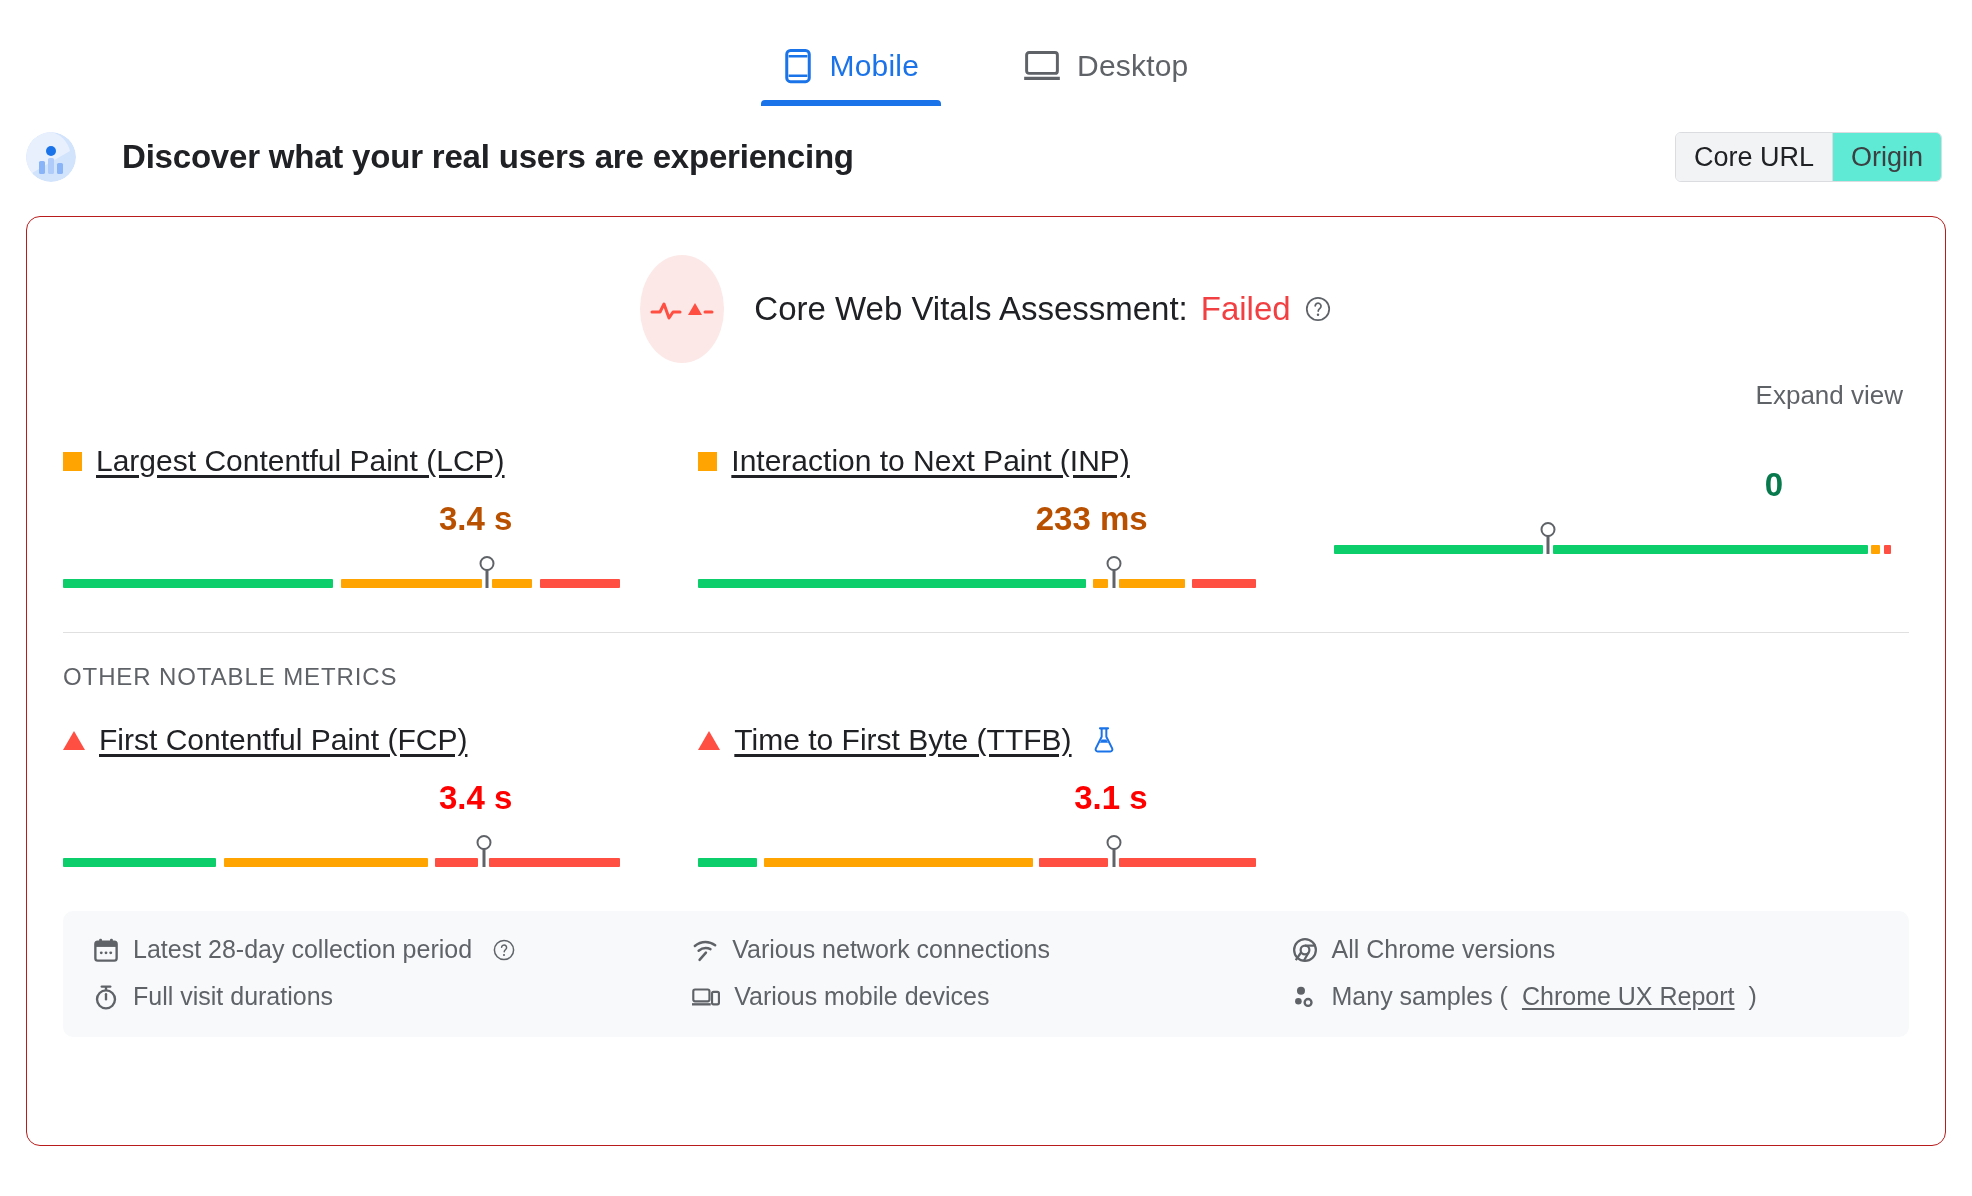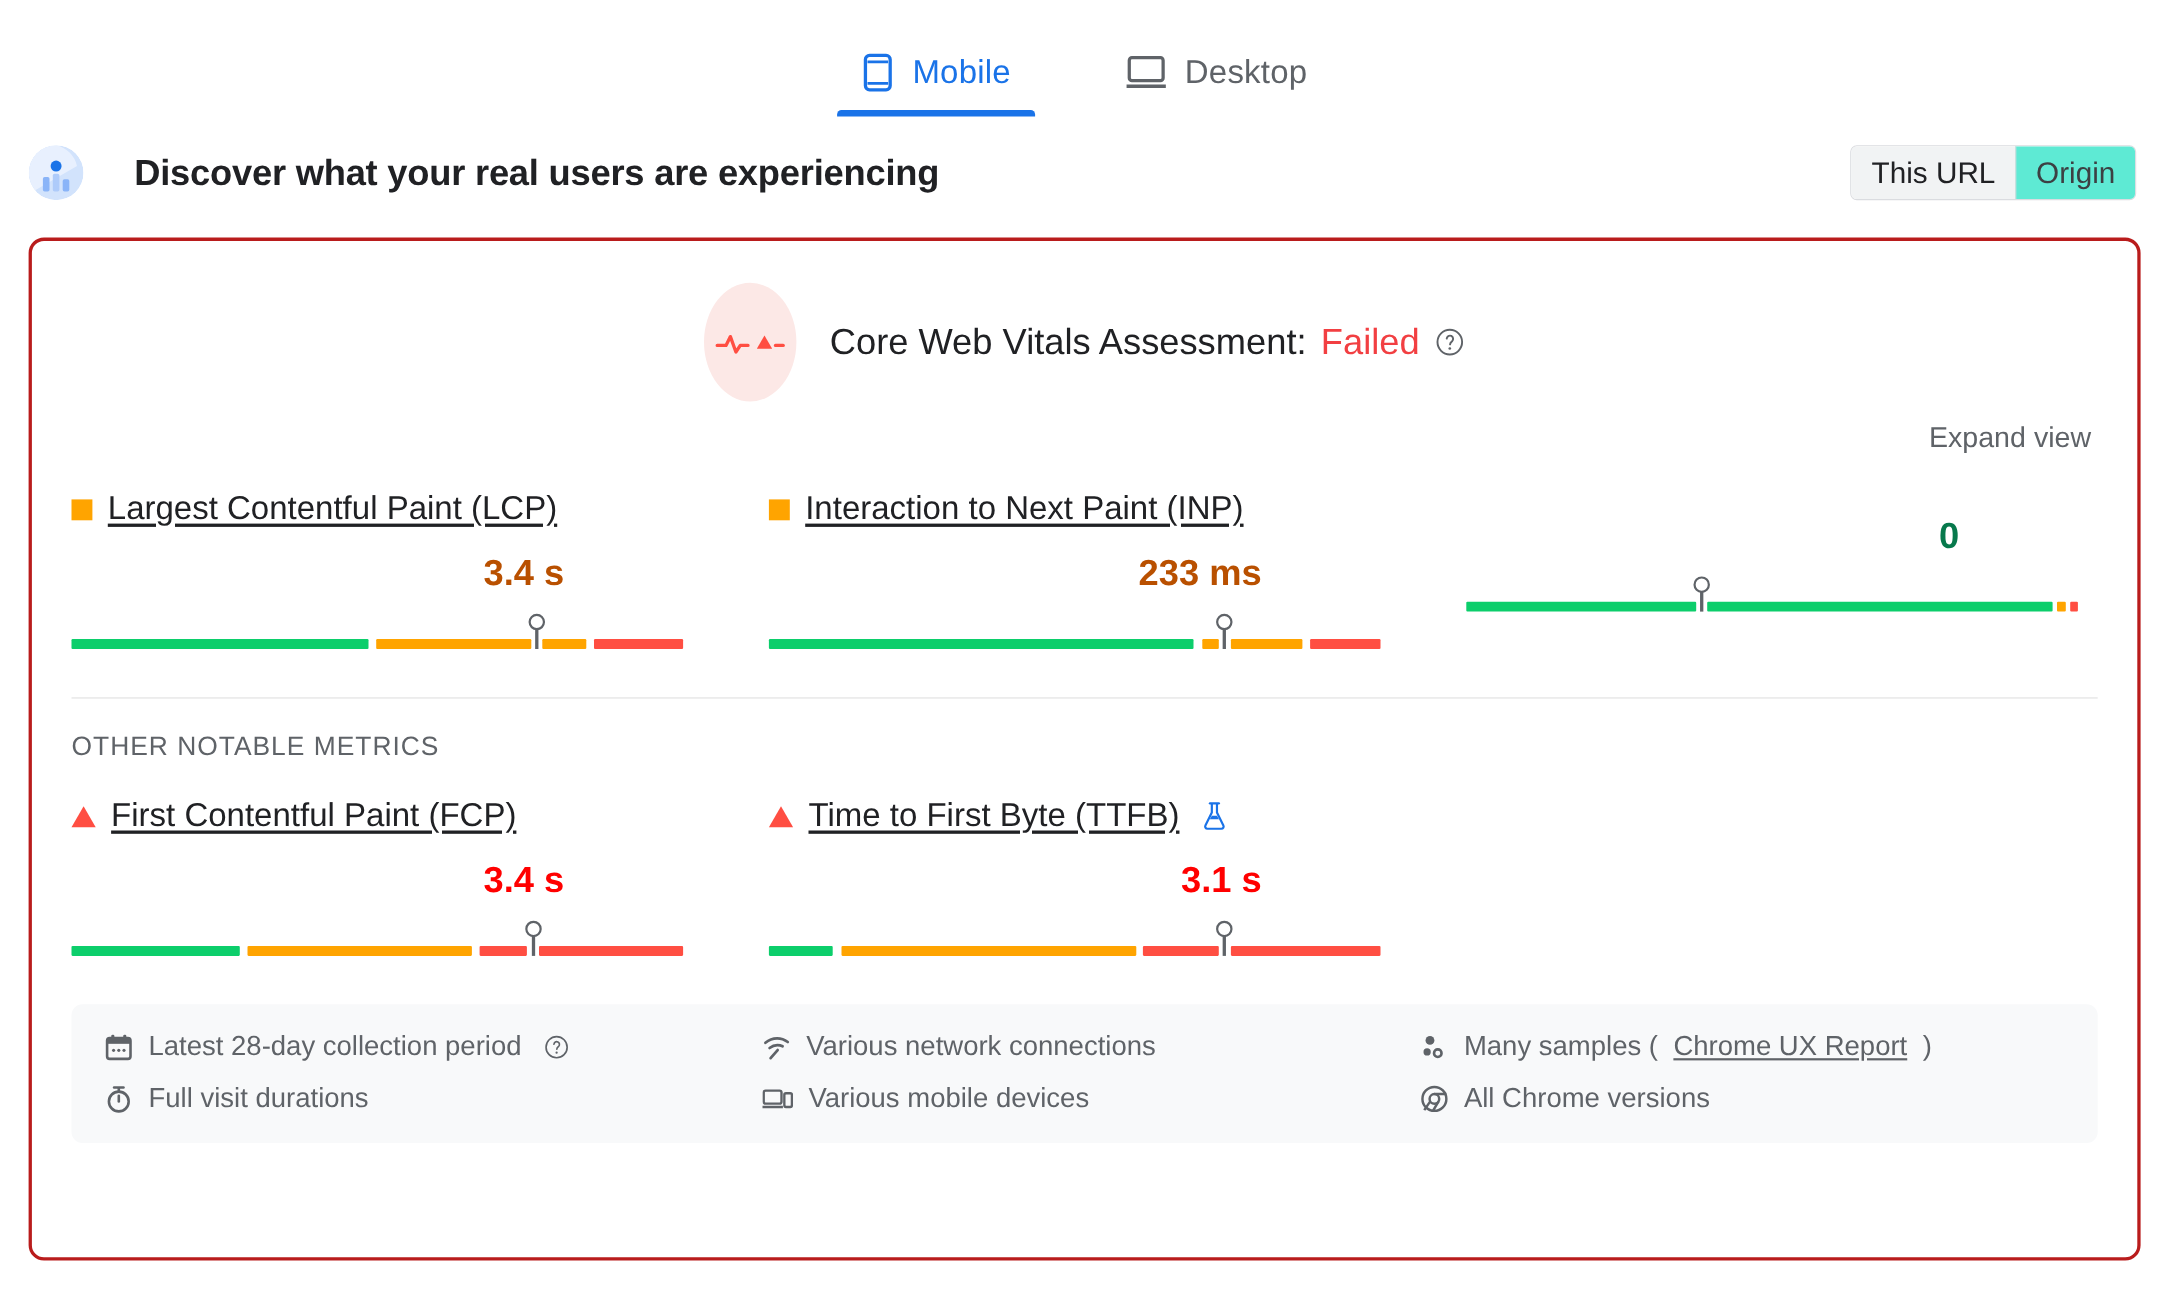--- a/index.html
+++ b/index.html
@@ -96,21 +96,21 @@
   .toggle-btn.selected {
     background: #f1f3f4;
     color: #202124;
   }
   .toggle-btn + .toggle-btn { border-left: 1px solid #dadce0; }
 
   
   .card {
     position: relative;
     margin: 18px 26px 0 26px;
-    border: 3px solid #b91c1c;
+    border: 1px solid #b91c1c;
     border-radius: 14px;
     background: #ffffff;
     padding: 0 0 22px 0;
     min-height: 930px;
   }
 
   .cwv-head {
     display: flex;
     align-items: center;
     justify-content: center;
@@ -302,21 +302,21 @@
         <path d="M25 0a25 25 0 00-19 41l38-22A25 25 0 0025 0z" fill="#e8f0fe"></path>
         <circle cx="25" cy="19" r="5" fill="#1a73e8"></circle>
         <rect x="13" y="29" width="6" height="13" rx="1.6" fill="#8ab4f8"></rect>
         <rect x="22" y="26" width="6" height="16" rx="1.6" fill="#aecbfa"></rect>
         <rect x="31" y="31" width="6" height="11" rx="1.6" fill="#8ab4f8"></rect>
       </svg>
     </span>
     <span class="section-title">Discover what your real users are experiencing</span>
     <span class="spacer"></span>
     <div class="toggle-group">
-      <button class="toggle-btn selected">This URL</button>
+      <button class="toggle-btn selected">Core URL</button>
       <button class="toggle-btn">Origin</button>
     </div>
   </div>
 
   <div class="card">
 
     <div class="cwv-head">
       <span class="cwv-badge">
         <svg width="64" height="26" viewBox="0 0 64 26">
           <path d="M2 16 h8 l4 -8 l5 14 l4 -6 h7" stroke="#ff4e42" stroke-width="3" fill="none" stroke-linecap="round" stroke-linejoin="round"></path>
@@ -512,40 +512,40 @@
             </span>
         <span>Various mobile devices</span>
 
       </div>
   </div>
   <div class="fcol">
 
       <div class="frow">
         <span class="ficon">
               <svg width="26" height="26" viewBox="0 0 22 22" fill="none">
-      <circle cx="7.6" cy="5.8" r="3.4" fill="#5f6368"></circle>
-      <circle cx="5.4" cy="14.6" r="2.8" fill="#5f6368"></circle>
-      <circle cx="13.6" cy="15.6" r="2.9" stroke="#5f6368" stroke-width="2"></circle>
-    </svg>
-            </span>
-        <span>Many samples (</span>
-        <span class="flink">Chrome UX Report</span>
-            <span>)</span>
-
-      </div>
-      <div class="frow">
-        <span class="ficon">
-              <svg width="26" height="26" viewBox="0 0 22 22" fill="none">
       <circle cx="11" cy="11" r="9.2" stroke="#5f6368" stroke-width="1.9"></circle>
       <circle cx="11" cy="11" r="3.7" stroke="#5f6368" stroke-width="1.9"></circle>
       <line x1="11" y1="7.3" x2="20.2" y2="7.3" stroke="#5f6368" stroke-width="1.9"></line>
       <line x1="7.8" y1="12.9" x2="3.2" y2="19.6" stroke="#5f6368" stroke-width="1.9"></line>
       <line x1="14.2" y1="12.9" x2="10" y2="20.1" stroke="#5f6368" stroke-width="1.9"></line>
     </svg>
             </span>
         <span>All Chrome versions</span>
 
       </div>
+      <div class="frow">
+        <span class="ficon">
+              <svg width="26" height="26" viewBox="0 0 22 22" fill="none">
+      <circle cx="7.6" cy="5.8" r="3.4" fill="#5f6368"></circle>
+      <circle cx="5.4" cy="14.6" r="2.8" fill="#5f6368"></circle>
+      <circle cx="13.6" cy="15.6" r="2.9" stroke="#5f6368" stroke-width="2"></circle>
+    </svg>
+            </span>
+        <span>Many samples (</span>
+        <span class="flink">Chrome UX Report</span>
+            <span>)</span>
+
+      </div>
   </div>
       </div>
 
   </div>
 </div>
 
 </body></html>

